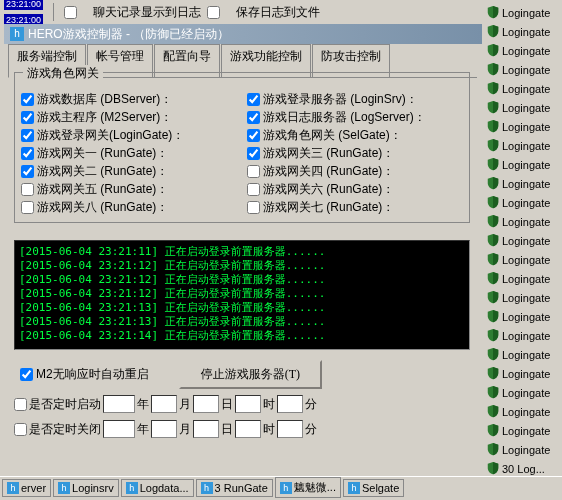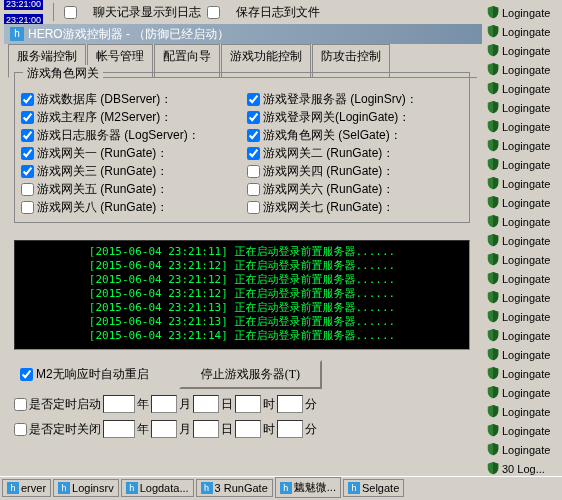--- a/index.html
+++ b/index.html
@@ -11,21 +11,21 @@
 .title-icon { width: 14px; height: 14px; background: #3498db; margin-right: 4px; font-size: 10px; text-align: center; line-height: 14px; }
 .tabs { position: absolute; top: 44px; left: 8px; right: 85px; height: 34px; display: flex; border-bottom: 1px solid #888; }
 .tab { padding: 3px 8px; border: 1px solid #888; border-bottom: none; background: #d4d0c8; cursor: pointer; margin-right: 1px; font-size: 12px; }
 .tab.active { background: #d4d0c8; border-bottom: 1px solid #d4d0c8; margin-bottom: -1px; }
 .groupbox { position: absolute; top: 72px; left: 14px; right: 92px; border: 1px solid #888; padding: 6px; }
 .groupbox-title { position: absolute; top: -8px; left: 8px; background: #d4d0c8; padding: 0 4px; }
 .grid { display: grid; grid-template-columns: 1fr 1fr; gap: 1px 10px; margin-top: 12px; }
 .cb-row { display: flex; align-items: center; gap: 3px; white-space: nowrap; }
 .cb-row input[type=checkbox] { width: 13px; height: 13px; }
 .console { position: absolute; top: 240px; left: 14px; right: 92px; height: 110px; background: #000; color: #00ff40; font-family: "SimSun", monospace; font-size: 11px; padding: 4px; overflow: hidden; border: 1px inset #888; }
-.console-line { white-space: nowrap; line-height: 14px; text-align: center; }
+.console-line { white-space: nowrap; line-height: 14px; }
 .bottom-row { position: absolute; top: 360px; left: 20px; right: 95px; display: flex; align-items: center; gap: 30px; }
 .btn { border: 2px outset #d4d0c8; background: #d4d0c8; padding: 4px 20px; cursor: pointer; font-size: 12px; font-family: Liberation Serif, serif; }
 .sched { position: absolute; left: 14px; right: 92px; display: flex; align-items: center; gap: 2px; flex-wrap: nowrap; }
 .sched1 { top: 395px; }
 .sched2 { top: 420px; }
 .num-in { width: 32px; height: 18px; border: 1px inset #888; background: #fff; font-size: 11px; }
 .num-narrow { width: 26px; }
 .right-col { position: absolute; top: 0; right: 0; width: 78px; height: 475px; display: flex; flex-direction: column; }
 .login-item { display: flex; align-items: flex-end; gap: 2px; height: 19px; padding: 0 2px; }
 .shield { width: 14px; height: 14px; }
@@ -76,41 +76,41 @@
       <label class="cb-row">
         <input type="checkbox" checked="" style="">
         <span>游戏登录服务器 (LoginSrv)：</span>
       </label>
       <label class="cb-row">
         <input type="checkbox" checked="" style="">
         <span>游戏主程序 (M2Server)：</span>
       </label>
       <label class="cb-row">
         <input type="checkbox" checked="" style="">
+        <span>游戏日志服务器 (LogServer)：</span>
+      </label>
+      <label class="cb-row">
+        <input type="checkbox" checked="" style="">
         <span>游戏登录网关(LoginGate)：</span>
       </label>
       <label class="cb-row">
         <input type="checkbox" checked="" style="">
-        <span>游戏日志服务器 (LogServer)：</span>
-      </label>
-      <label class="cb-row">
-        <input type="checkbox" checked="" style="">
         <span>游戏角色网关 (SelGate)：</span>
       </label>
       <label class="cb-row">
         <input type="checkbox" checked="" style="">
         <span>游戏网关一 (RunGate)：</span>
       </label>
       <label class="cb-row">
         <input type="checkbox" checked="" style="">
+        <span>游戏网关三 (RunGate)：</span>
+      </label>
+      <label class="cb-row">
+        <input type="checkbox" checked="" style="">
         <span>游戏网关二 (RunGate)：</span>
-      </label>
-      <label class="cb-row">
-        <input type="checkbox" checked="" style="">
-        <span>游戏网关三 (RunGate)：</span>
       </label>
       <label class="cb-row">
         <input type="checkbox" style="">
         <span>游戏网关四 (RunGate)：</span>
       </label>
       <label class="cb-row">
         <input type="checkbox" style="">
         <span>游戏网关五 (RunGate)：</span>
       </label>
       <label class="cb-row">

